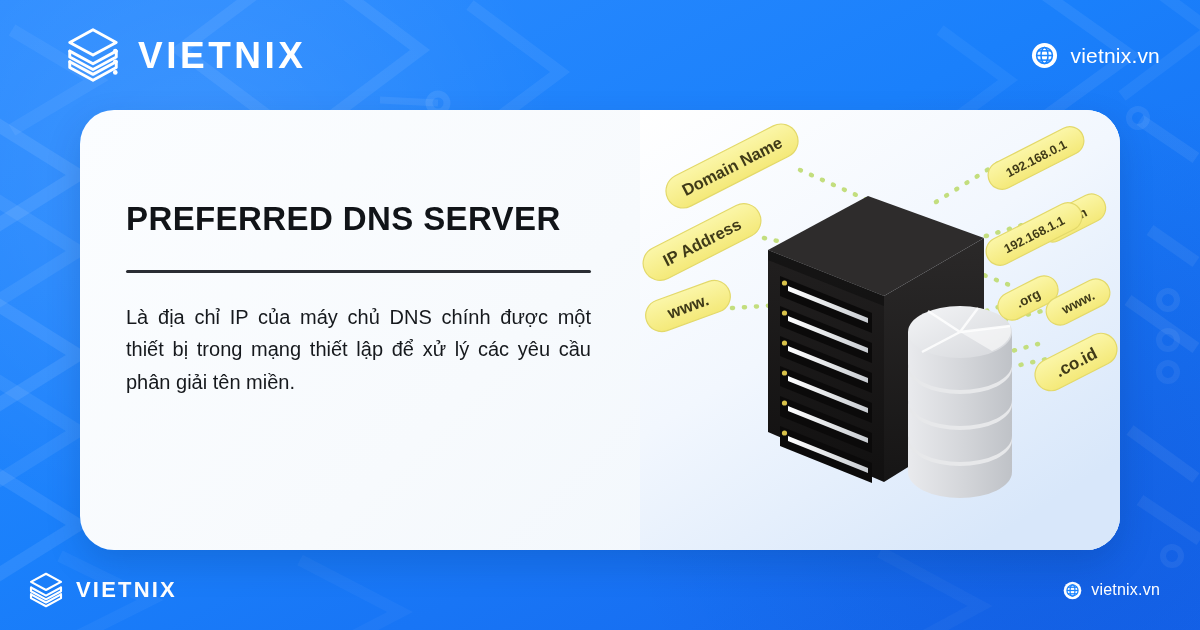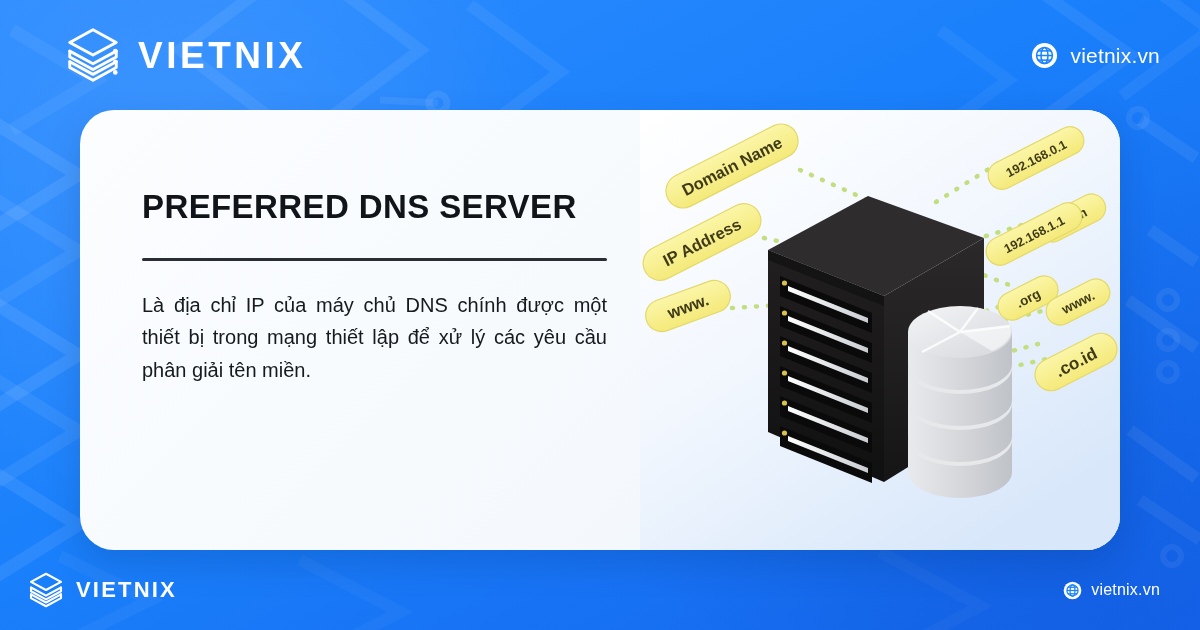--- a/index.html
+++ b/index.html
@@ -76,23 +76,24 @@
     width: 1040px; height: 440px;
     background: linear-gradient(135deg, #fbfdff 0%, #f7fafd 45%, #eef5fc 100%);
     border-radius: 34px;
     box-shadow: 0 14px 34px rgba(0, 38, 100, 0.18);
     overflow: hidden;
     display: flex;
     z-index: 6;
   }
   .card-left {
     width: 560px;
-    padding: 78px 0 0 62px;
+    padding: 78px 0 0 46px;
     position: relative;
     z-index: 2;
+    margin-top: 12px;
   }
   .title {
     color: #111418;
     font-size: 33px;
     font-weight: 700;
     letter-spacing: 0.4px;
     line-height: 1.15;
   }
   .divider {
     width: 465px;

